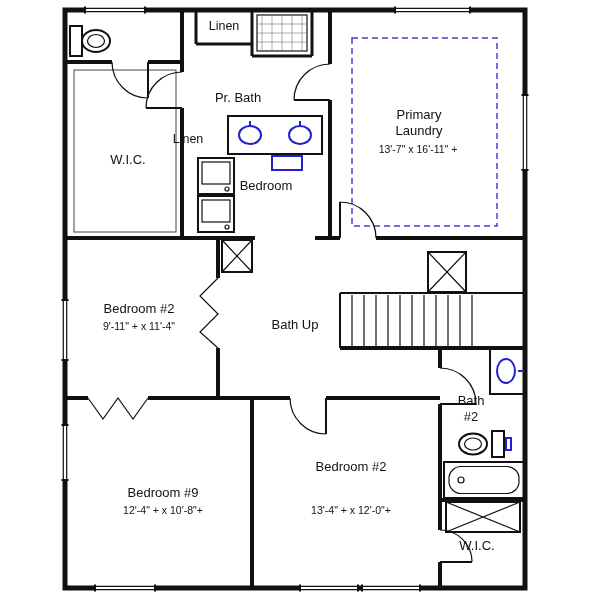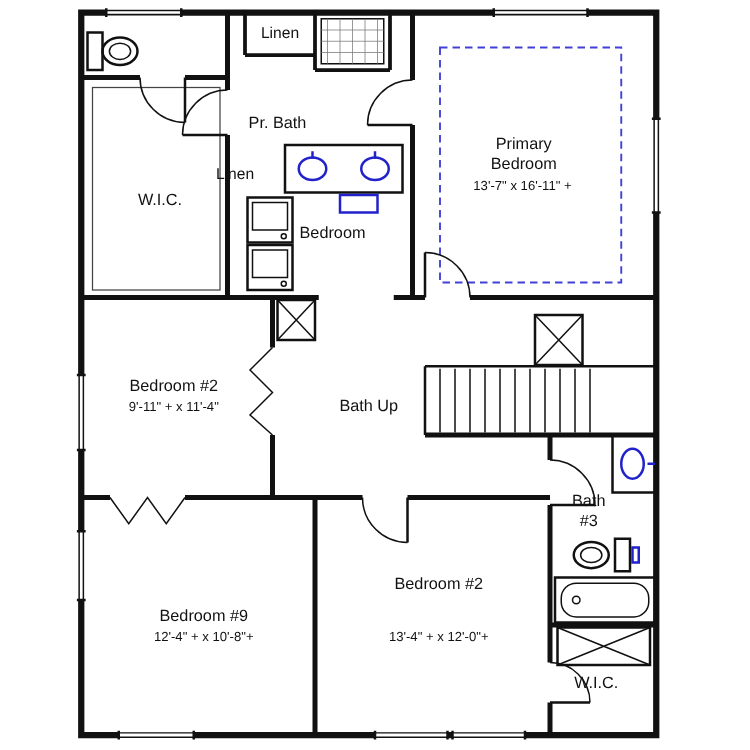--- a/index.html
+++ b/index.html
@@ -191,36 +191,36 @@
       <rect class="s-blue" x="506" y="438" width="5" height="12"></rect>
     </g>
     <g>
       <rect class="s-thin" x="444" y="462" width="80" height="36"></rect>
       <rect class="s-fine" x="449" y="466.5" width="70" height="27" rx="12"></rect>
       <circle class="s-fine" cx="461" cy="480" r="3"></circle>
     </g>
   </svg>
 
   <div class="lbl small" style="left:224px;top:27px">Linen</div>
-  <div class="lbl" style="left:222px;top:98px">Pr. Bath</div>
+  <div class="lbl" style="left:238px;top:98px">Pr. Bath</div>
   <div class="lbl small" style="left:188px;top:140px">Linen</div>
   <div class="lbl" style="left:128px;top:160px">W.I.C.</div>
   <div class="lbl" style="left:266px;top:186px">Bedroom</div>
 
   <div class="lbl" style="left:419px;top:123px">Primary
-Bedroom</div>
+Laundry</div>
   <div class="lbl dims" style="left:418px;top:149px">13'-7" x 16'-11" +</div>
 
   <div class="lbl" style="left:139px;top:309px">Bedroom #2</div>
   <div class="lbl dims" style="left:139px;top:326px">9'-11" + x 11'-4"</div>
 
   <div class="lbl" style="left:295px;top:325px">Bath Up</div>
 
   <div class="lbl" style="left:471px;top:409px">Bath
-#3</div>
+#2</div>
 
   <div class="lbl" style="left:163px;top:493px">Bedroom #9</div>
   <div class="lbl dims" style="left:163px;top:510px">12'-4" + x 10'-8"+</div>
 
   <div class="lbl" style="left:351px;top:467px">Bedroom #2</div>
   <div class="lbl dims" style="left:351px;top:510px">13'-4" + x 12'-0"+</div>
 
   <div class="lbl" style="left:477px;top:546px">W.I.C.</div>
 
 </div>

